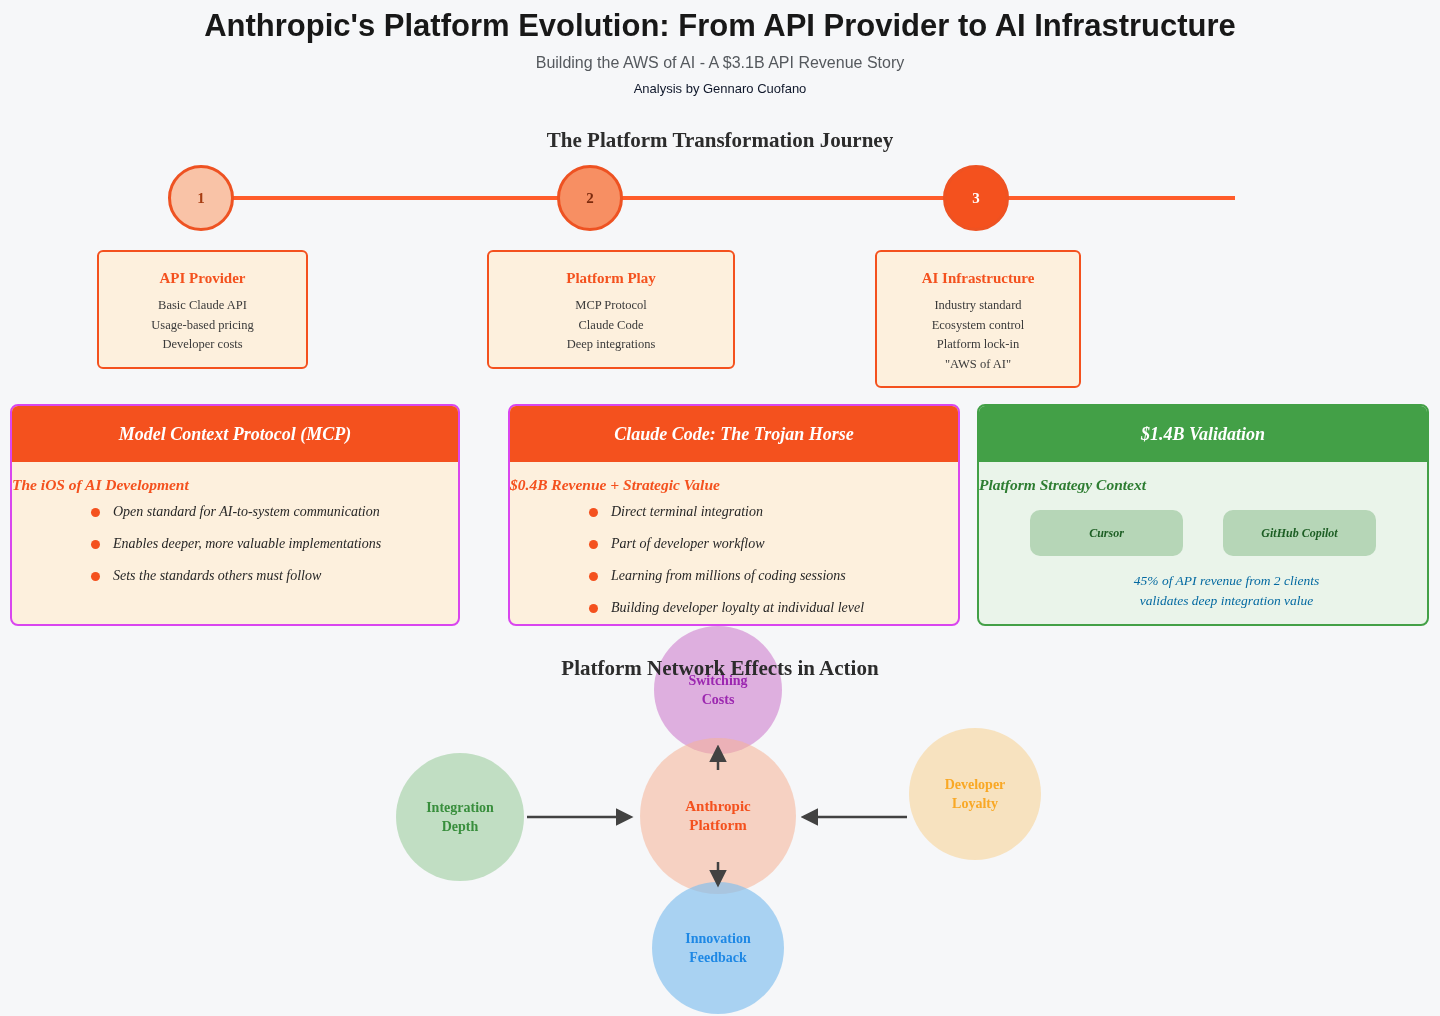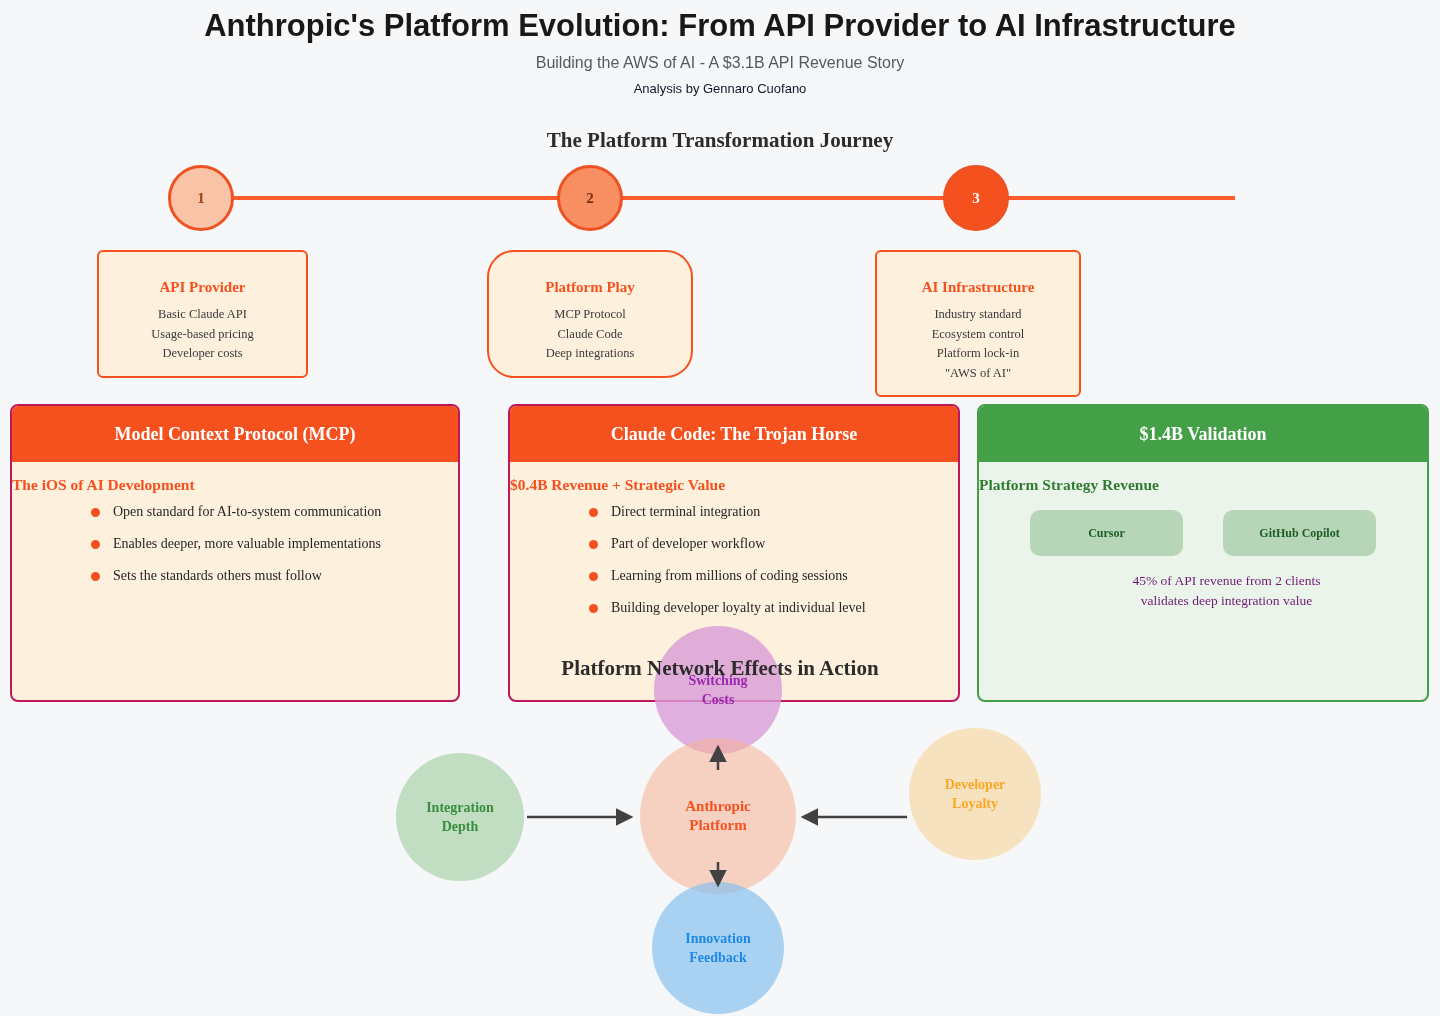--- a/index.html
+++ b/index.html
@@ -23,47 +23,47 @@
   .timeline-line { position:absolute; top:196px; left:201px; width:1034px; height:4px; background:#ff5c2b; }
   .tl-circle { position:absolute; top:165px; width:66px; height:66px; border-radius:50%;
     border:3px solid #ee5222; display:flex; align-items:center; justify-content:center;
     font-weight:bold; font-size:15px; z-index:2; }
   .tl-1 { left:168px; background:#f9c3a7; color:#a73d12; }
   .tl-2 { left:557px; background:#f78f63; color:#7c2a0d; }
   .tl-3 { left:943px; background:#f4511e; color:#ffffff; }
 
   
   .stage-card { position:absolute; top:250px; background:#fdf0dd; border:2px solid #f4511e;
-    border-radius:6px; text-align:center; padding:27px 8px 12px; }
+    border-radius:6px; text-align:center; padding:18px 8px 12px; }
   .stage-1 { left:97px; width:211px; }
-  .stage-2 { left:487px; width:206px;border-radius:27px; }
+  .stage-2 { left:487px; width:248px; }
   .stage-3 { left:875px; width:206px; }
   .stage-title { color:#f4511e; font-weight:bold; font-size:15px; margin-bottom:9px; }
   .stage-line { font-size:12.5px; color:#3a3a3a; line-height:19.5px; }
 
   
-  .feature-card { position:absolute; top:404px; height:298px; border-radius:8px;
-    border:2px solid #be185d; background:#fdf0dd; overflow:hidden; }
+  .feature-card { position:absolute; top:404px; height:222px; border-radius:8px;
+    border:2px solid #d946ef; background:#fdf0dd; overflow:hidden;font-style:italic; }
   .card-mcp { left:10px; width:450px; }
   .card-claude { left:508px; width:452px; }
   .card-validation { left:977px; width:452px; border-color:#43a047; background:#eaf4ea; }
   .feature-header { height:56px; background:#f4511e; color:#ffffff; display:flex;
     align-items:center; justify-content:center; font-size:18px; font-weight:bold; }
   .card-validation .feature-header { background:#43a047; }
   .feature-sub { text-align:left; font-weight:bold; font-size:15.5px; color:#f4511e; margin-top:14px; }
   .card-validation .feature-sub { color:#2e7d32; }
   .bullets { list-style:none; margin-top:2px;padding-left:42px; }
   .bullet { display:flex; align-items:center; gap:13px; padding-left:37px;
     font-size:14px; color:#262626; height:32px; }
   .dot { width:9px; height:9px; border-radius:50%; background:#f4511e; flex:none; }
   .client-row { display:flex; justify-content:center; gap:40px; margin-top:16px; }
   .client-chip { width:153px; height:46px; background:#b6d6b7; border-radius:10px;
     display:flex; align-items:center; justify-content:center;
     font-weight:bold; font-size:12px; color:#1d5e24; }
-  .validation-note { margin-top:15px; text-align:center; font-size:13.5px; color:#701a75; line-height:20px;padding-left:47px; }
+  .validation-note { margin-top:15px; text-align:center; font-size:13.5px; color:#0369a1; line-height:20px;padding-left:47px; }
 
   
   .node { position:absolute; border-radius:50%; display:flex; align-items:center;
     justify-content:center; text-align:center; font-weight:bold; font-size:14px;
     line-height:19px; z-index:2; }
   .node span { display:block; width:86px; }
   .node-switching { left:654px; top:626px; width:128px; height:128px;
     background:rgba(216,156,216,0.8); color:#9c27b0; z-index:1; }
   .node-center { left:640px; top:738px; width:156px; height:156px;
     background:rgba(246,178,150,0.55); color:#f4511e; font-size:15px; }
@@ -172,21 +172,21 @@
 
         <li class="bullet">
           <span class="dot"></span>
           <span>Building developer loyalty at individual level</span>
         </li>
       </ul>
   </div>
 
   <div class="feature-card card-validation">
     <div class="feature-header">$1.4B Validation</div>
-    <div class="feature-sub">Platform Strategy Revenue</div>
+    <div class="feature-sub">Platform Strategy Context</div>
     <div class="client-row">
       <div class="client-chip">Cursor</div>
       <div class="client-chip">GitHub Copilot</div>
     </div>
     <div class="validation-note">
       <div>45% of API revenue from 2 clients</div>
       <div>validates deep integration value</div>
     </div>
   </div>
 

